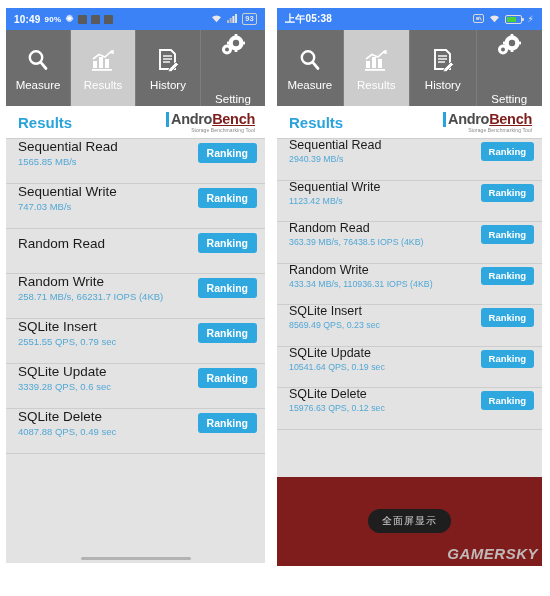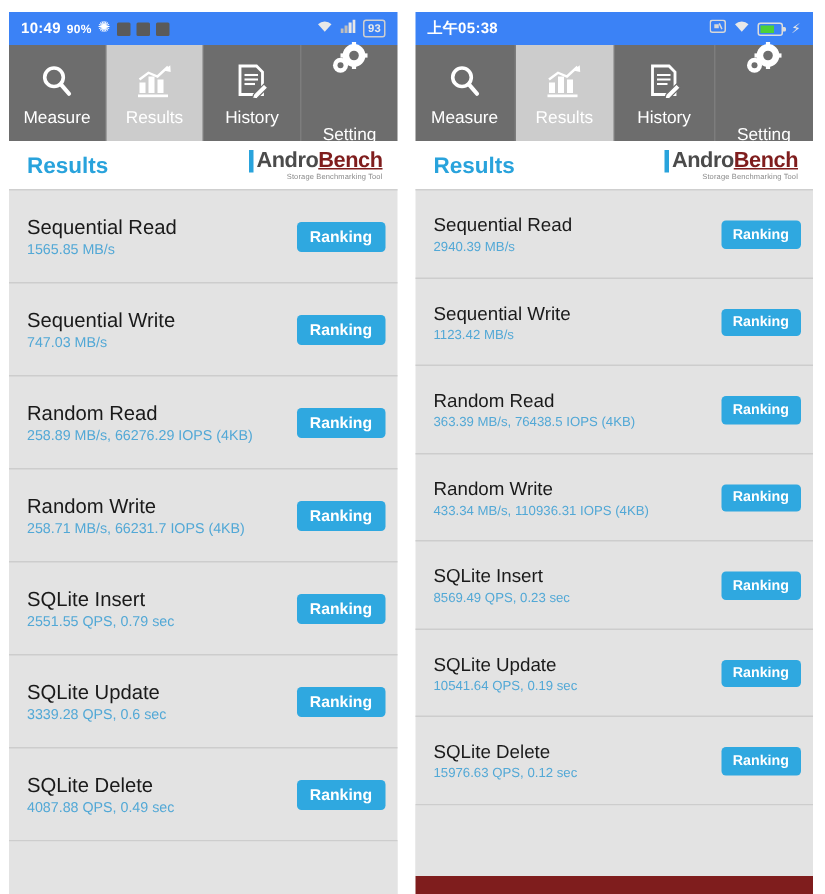--- a/index.html
+++ b/index.html
@@ -76,21 +76,21 @@
   .sb-batt-green::after{
     content:"";
     position:absolute; right:-3px; top:2.5px;
     width:2px; height:3px; background:#dddddd; border-radius:0 1px 1px 0;
   }
 
   
   .tabbar {
     display: flex;
     background: #6d6d6d;
-    height: 64px;
+    height: 76px;
   }
   .tab {
     flex: 1;
     display: flex;
     flex-direction: column;
     align-items: center;
     justify-content: center;
     gap: 4px;
     color: #ffffff;
     border-right: 1px solid #7d7d7d;
@@ -144,21 +144,20 @@
   .list {
     background: #e3e3e3;
     border-top: 1px solid #cfcfcf;
   }
   .row {
     display: flex;
     align-items: center;
     border-bottom: 1px solid #cdcdcd;
     padding: 0 8px 16px 12px;
     box-sizing: border-box;
-    margin-top: 17px;
   }
   .phone-left .row  { height: 45px; }
   .phone-right .row { height: 41.5px; }
   .row-texts { display: flex; flex-direction: column; gap: 2px; }
   .row-title { font-size: 13.5px; color: #1a1a1a; }
   .phone-right .row-title { font-size: 12.5px; }
   .row-sub { font-size: 9.5px; color: #52a8d6; }
   .phone-right .row-sub { font-size: 8.8px; }
   .ranking-btn {
     margin-left: auto;
@@ -335,21 +334,20 @@
       <div class="row">
         <span class="row-texts">
           <span class="row-title">Sequential Write</span>
           <span class="row-sub">747.03 MB/s</span>
         </span>
         <button class="ranking-btn">Ranking</button>
       </div>
       <div class="row">
         <span class="row-texts">
           <span class="row-title">Random Read</span>
-          <span class="row-sub">258.89 MB/s, 66276.29 IOPS (4KB)</span>
         </span>
         <button class="ranking-btn">Ranking</button>
       </div>
       <div class="row">
         <span class="row-texts">
           <span class="row-title">Random Write</span>
           <span class="row-sub">258.71 MB/s, 66231.7 IOPS (4KB)</span>
         </span>
         <button class="ranking-btn">Ranking</button>
       </div>
@@ -520,16 +518,17 @@
           <span class="row-title">SQLite Delete</span>
           <span class="row-sub">15976.63 QPS, 0.12 sec</span>
         </span>
         <button class="ranking-btn">Ranking</button>
       </div>
       <div class="filler"></div>
     </div>
 
     <div class="blackpane">
       <div class="fs-pill">全面屏显示</div>
+      <div class="watermark">GAMERSKY</div>
     </div>
   </div>
 
 </div>
 
 </body></html>

